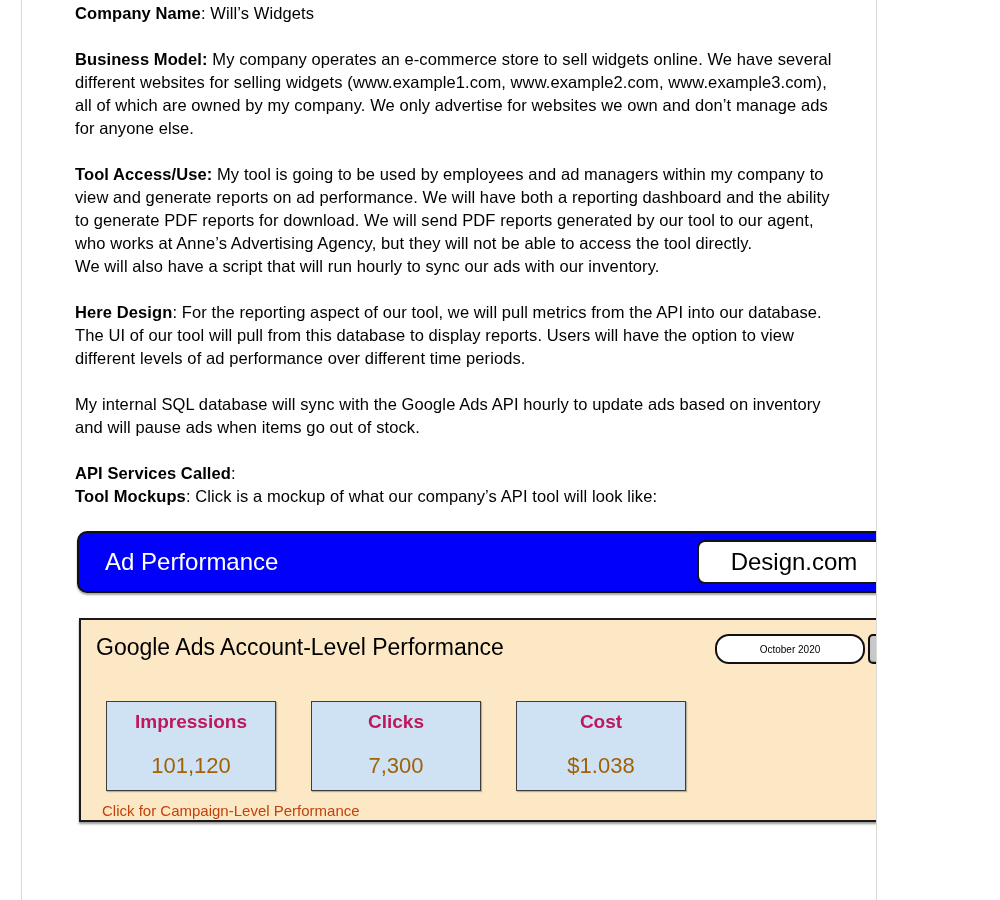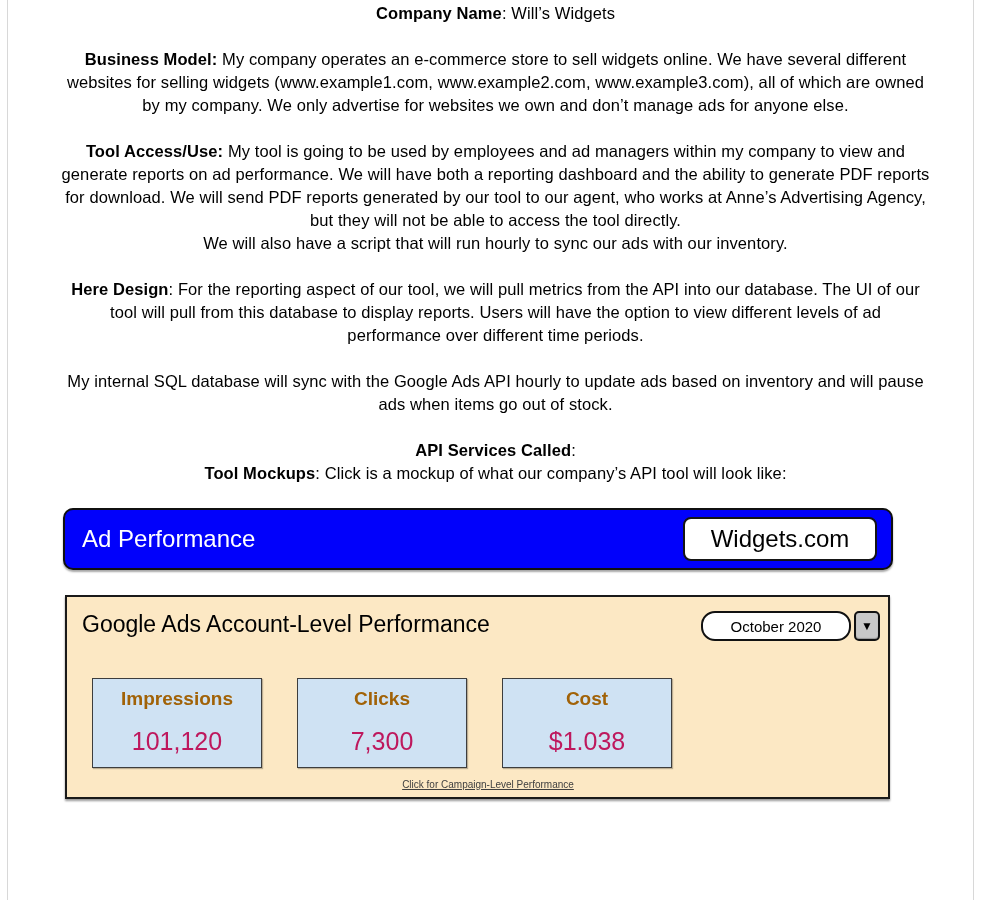--- a/index.html
+++ b/index.html
@@ -4,28 +4,27 @@
 <style>
   html, body {
     margin: 0;
     padding: 0;
     background: #ffffff;
     font-family: "Liberation Sans", sans-serif;
     color: #000000;
   }
   .page {
     position: relative;
-    width: 967px;
-    margin: 0 7px;
+    width: 856px;
+    margin: 0 21px;
     border-left: 1px solid #d8d8d8;
     border-right: 1px solid #d8d8d8;
     min-height: 900px;
     box-sizing: border-box;
     overflow: hidden;
-    text-align: center;
   }
   
   .doc-text {
     padding: 2px 43px 0 53px;
     font-size: 16.5px;
     line-height: 23px;
     letter-spacing: 0.1px;
   }
   .doc-text p { margin: 0 0 23px 0; }
   .doc-text p.tight { margin: 0; }
@@ -46,21 +45,21 @@
     box-sizing: border-box;
     margin-left: 55px;
     width: 830px;
     height: 62px;
     background: #0101fb;
     border: 2px solid #101010;
     border-radius: 10px;
     display: flex;
     align-items: center;
     justify-content: space-between;
-    padding: 0 14px 0 17px;
+    padding: 0 14px 0 26px;
     box-shadow: 0 2px 2px rgba(0,0,0,0.35);
   }
   .mock-header-title {
     color: #ffffff;
     font-size: 24px;
   }
   .site-button {
     box-sizing: border-box;
     width: 194px;
     height: 44px;
@@ -105,21 +104,21 @@
   .period-box {
     box-sizing: border-box;
     width: 150px;
     height: 30px;
     background: #ffffff;
     border: 2px solid #111111;
     border-radius: 14px;
     display: flex;
     align-items: center;
     justify-content: center;
-    font-size: 15px;
+    font-size: 10px;
     cursor: pointer;
   }
   .period-arrow {
     box-sizing: border-box;
     width: 26px;
     height: 30px;
     margin-left: 3px;
     background: #c8c8c8;
     border: 2px solid #111111;
     border-radius: 5px;
@@ -145,32 +144,31 @@
     display: flex;
     flex-direction: column;
     justify-content: space-between;
     align-items: center;
     padding: 9px 4px 11px 4px;
     box-shadow: 1px 1px 1px rgba(0,0,0,0.25);
   }
   .metric-label {
     font-weight: bold;
     font-size: 19px;
+    color: #be185d;
+  }
+  .metric-value {
+    font-size: 22px;
     color: #a16207;
-  }
-  .metric-value {
-    font-size: 25px;
-    color: #be185d;
   }
   .campaign-link {
     display: inline-block;
     margin: 11px 0 0 21px;
-    font-size: 10px;
-    color: #404040;
-    text-decoration: underline;
+    font-size: 15px;
+    color: #c2410c;
     cursor: pointer;
   }
 </style>
 </head>
 <body>
 
 <div class="page">
 
   <div class="doc-text">
 
@@ -186,21 +184,21 @@
 
     <p class="tight"><b>API Services Called</b><span>:</span></p>
 
 
     <p><b>Tool Mockups</b><span>: Click is a mockup of what our company’s API tool will look like:</span></p>
 
   </div>
 
   <div class="mock-header">
     <span class="mock-header-title">Ad Performance</span>
-    <div class="site-button">Widgets.com</div>
+    <div class="site-button">Design.com</div>
   </div>
 
   <div class="perf-panel">
     <div class="panel-title-row">
       <span class="panel-title">Google Ads Account-Level Performance</span>
       <div class="period-select">
         <div class="period-box">October 2020</div>
         <div class="period-arrow">▼</div>
       </div>
     </div>

